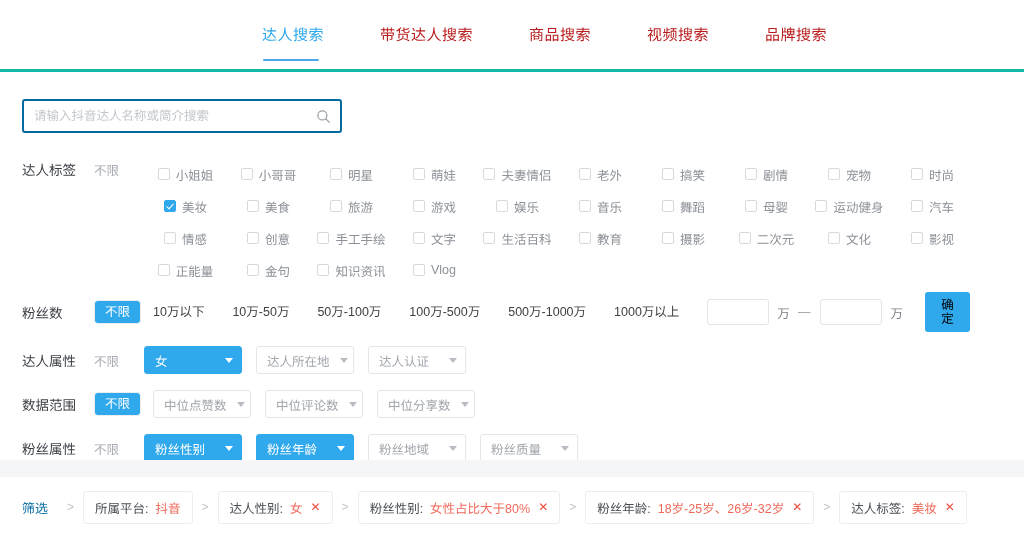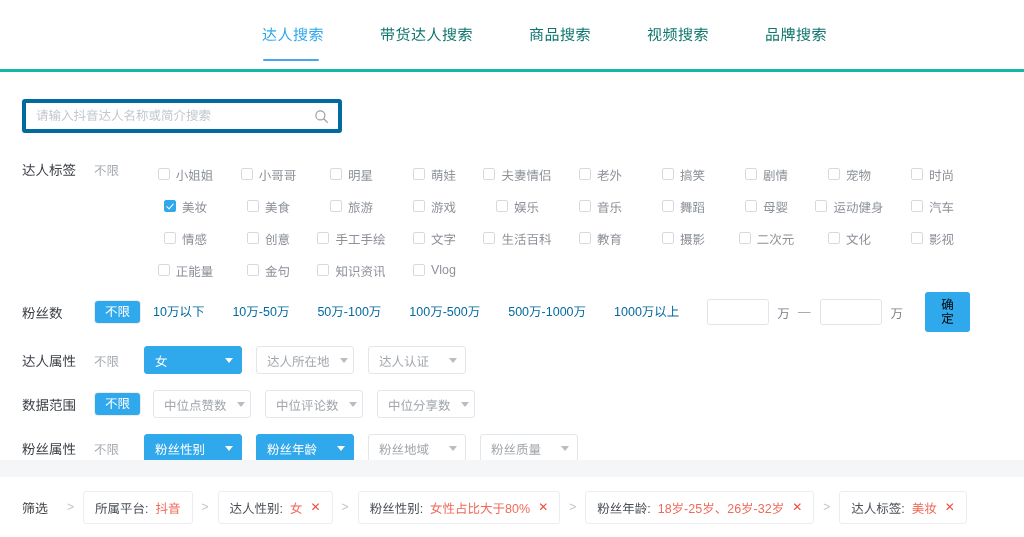--- a/index.html
+++ b/index.html
@@ -37,21 +37,21 @@
   .tabs {
     display: flex;
     align-items: flex-start;
     height: 72px;
     padding-left: 262px;
     box-sizing: border-box;
   }
   .tab {
     position: relative;
     font-size: 15px;
-    color: #0f766e;
+    color: #b91c1c;
     line-height: 1;
     padding: 27px 0 0 0;
     margin-right: 56px;
     white-space: nowrap;
     cursor: pointer;
     letter-spacing: 0.5px;
   }
   .tab.active {
     color: #2fa8ec;
   }
@@ -76,21 +76,21 @@
     box-sizing: border-box;
   }
 
   
   .search-wrap {
     position: absolute;
     left: 22px;
     top: 27px;
     width: 320px;
     height: 34px;
-    border: 4px solid #0369a1;
+    border: 2px solid #0369a1;
     border-radius: 3px;
     box-sizing: border-box;
     background: #fff;
     display: flex;
     align-items: center;
   }
   .search-input {
     flex: 1;
     border: 0;
     outline: none;
@@ -207,21 +207,21 @@
   .cb-item.checked .cb-label { color: #8d9299; }
 
   
   .fans-row {
     align-items: center;
     padding-top: 6px;
     padding-bottom: 6px;
   }
   .opt {
     font-size: 12.5px;
-    color: #0369a1;
+    color: #404040;
     margin-right: 28px;
     cursor: pointer;
     white-space: nowrap;
     line-height: 22px;
   }
   .fans-spacer { flex: 1 1 auto; }
   .num-input {
     width: 62px;
     height: 26px;
     border: 1px solid #e1e4e8;
@@ -313,21 +313,21 @@
     width: 1024px;
     height: 60px;
     background: #ffffff;
     display: flex;
     align-items: center;
     padding-left: 22px;
     box-sizing: border-box;
   }
   .fb-label {
     font-size: 13px;
-    color: #404040;
+    color: #0369a1;
     margin-right: 10px;
     white-space: nowrap;
   }
   .fb-sep {
     font-size: 12px;
     color: #c0c4c9;
     margin: 0 9px;
     flex: 0 0 auto;
   }
   .chip {

